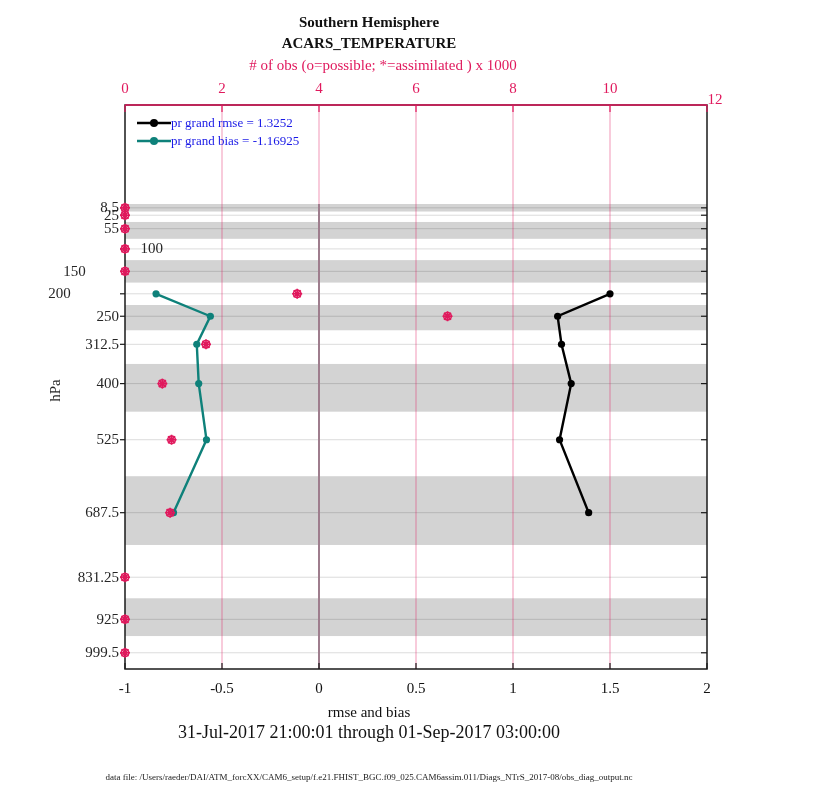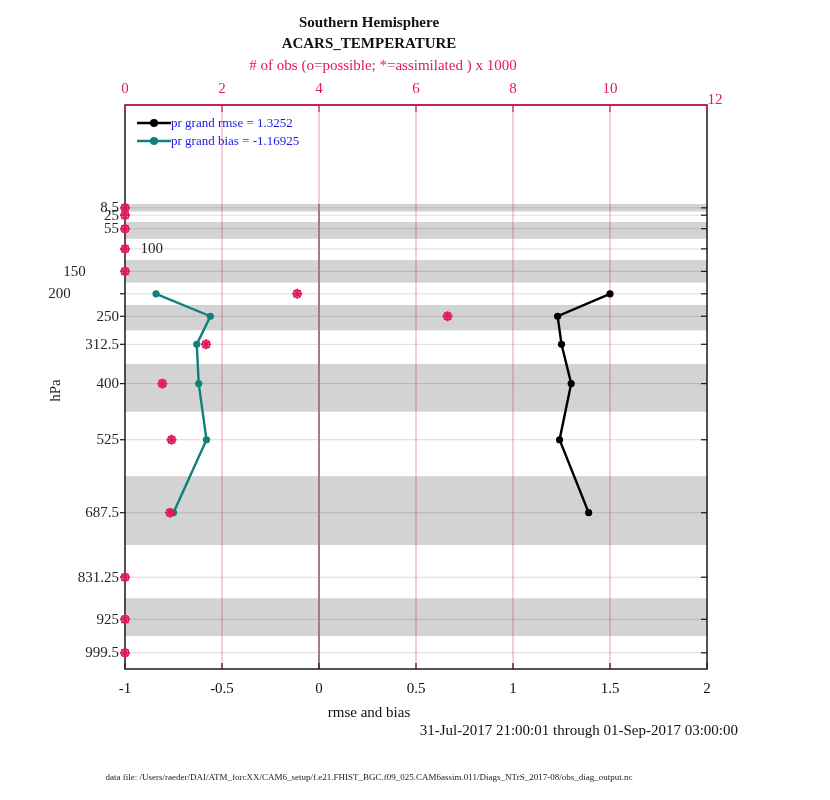--- a/index.html
+++ b/index.html
@@ -18,22 +18,22 @@
       top:680px;font-size:15px;color:#111;}
   .tick-left{position:absolute;left:0;width:119px;text-align:right;
       font-size:15px;color:#262626;line-height:17px;}
   .ylab{position:absolute;left:44px;top:382px;font-size:15px;color:#262626;
       transform:rotate(-90deg);transform-origin:center;}
   .legend{position:absolute;left:137px;top:114px;}
   .legend-row{display:flex;align-items:center;height:18px;}
   .legend-label{font-size:13px;color:#1a1ae6;white-space:nowrap;}
   .xlab{position:absolute;left:0;right:0;top:704px;text-align:center;
       font-size:15px;color:#111;}
-  .date{position:absolute;left:0;right:0;top:722px;text-align:right;
-      font-size:15px;color:#111;}
+  .date{position:absolute;left:0;right:0;top:722px;text-align:center;
+      font-size:18px;color:#111;}
   .footer{position:absolute;left:0;right:0;top:772px;text-align:center;
       font-size:9px;color:#222;}
 </style>
 </head>
 <body>
 
 <div id="fig">
   <svg id="chart-svg" width="830" height="800">
       <rect x="125" y="204" width="582" height="7.5207499999999925" fill="#d3d3d3"></rect>
       <rect x="125" y="221.96" width="582" height="16.837500000000006" fill="#d3d3d3"></rect>

